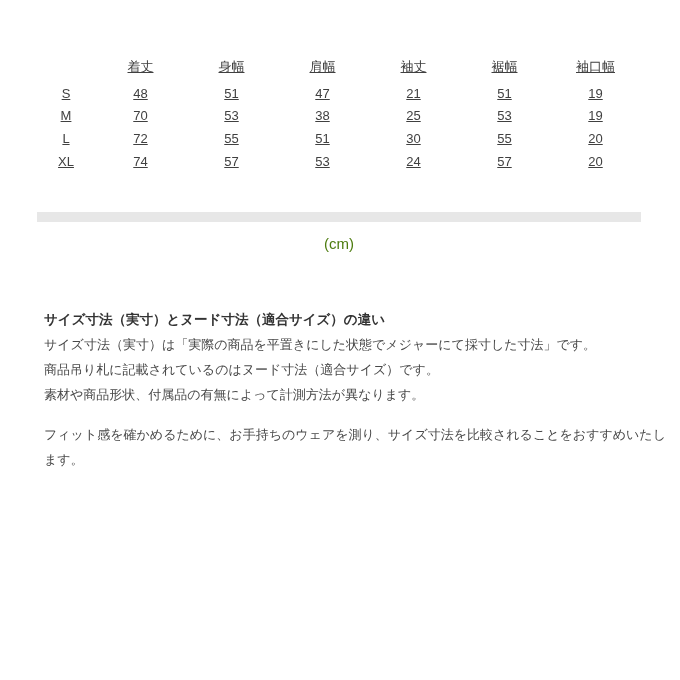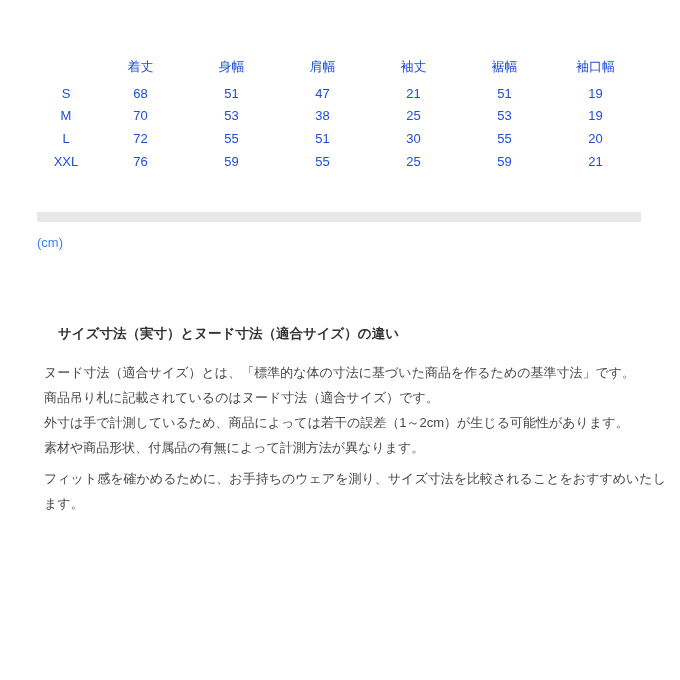--- a/index.html
+++ b/index.html
@@ -8,52 +8,52 @@
     width: 680px; height: 680px;
     background: #ffffff;
     font-family: "Liberation Sans", "DejaVu Sans", sans-serif;
   }
   .page { position: relative; width: 680px; height: 680px; overflow: hidden; background: #ffffff; }
 
   
   .size-table {
     position: absolute; top: 58px; left: 37px; width: 604px;
     border-collapse: collapse; table-layout: fixed;
-    font-size: 13px; color: #1d4ed8;
+    font-size: 13px; color: #404040; text-decoration: underline;
   }
   .size-table th, .size-table td {
     font-weight: normal; text-align: center; padding: 0; line-height: 1;
   }
   .size-table thead th { height: 24px; padding-bottom: 8px; }
   .size-table tbody th, .size-table tbody td { height: 22.6px; }
 
   
   .divider {
     position: absolute; top: 212px; left: 37px;
     width: 604px; height: 10px; background: #e7e7e7;
   }
   .unit-label {
     position: absolute; top: 235px; left: 37px; width: 604px;
-    text-align: left; font-size: 13px; color: #3b82f6;
+    text-align: center; font-size: 15px; color: #4d7c0f;
   }
 
   
   .text-block {
     position: absolute; top: 307px; left: 44px; width: 600px;
     font-size: 13px; color: #484848;
   }
   .text-block h3 {
-    margin: 14px; font-size: 13.5px; font-weight: bold; color: #333333;
+    margin: 0; font-size: 13.5px; font-weight: bold; color: #333333;
     line-height: 25px; white-space: nowrap;
   }
   .text-block h3.second { margin-top: 16px; }
   .text-block p {
     margin: 0; line-height: 25px; white-space: nowrap;
   }
-  .footer-para { margin-top: 6px; }
+  .footer-para { margin-top: 15px; }
 </style>
 </head>
 <body>
 
 <div class="page">
 
   <table class="size-table">
     <colgroup>
       <col style="width:58px">
       <col style="width:91px">
@@ -70,21 +70,21 @@
         <th>身幅</th>
         <th>肩幅</th>
         <th>袖丈</th>
         <th>裾幅</th>
         <th>袖口幅</th>
       </tr>
     </thead>
     <tbody>
       <tr>
         <th>S</th>
-        <td>68</td>
+        <td>48</td>
         <td>51</td>
         <td>47</td>
         <td>21</td>
         <td>51</td>
         <td>19</td>
       </tr>
       <tr>
         <th>M</th>
         <td>70</td>
         <td>53</td>
@@ -96,41 +96,40 @@
       <tr>
         <th>L</th>
         <td>72</td>
         <td>55</td>
         <td>51</td>
         <td>30</td>
         <td>55</td>
         <td>20</td>
       </tr>
       <tr>
-        <th>XXL</th>
-        <td>76</td>
-        <td>59</td>
-        <td>55</td>
-        <td>25</td>
-        <td>59</td>
-        <td>21</td>
+        <th>XL</th>
+        <td>74</td>
+        <td>57</td>
+        <td>53</td>
+        <td>24</td>
+        <td>57</td>
+        <td>20</td>
       </tr>
     </tbody>
   </table>
 
   <div class="divider"></div>
 
   <div class="unit-label">(cm)</div>
 
   <div class="text-block">
     <h3>サイズ寸法（実寸）とヌード寸法（適合サイズ）の違い</h3>
-    <p>ヌード寸法（適合サイズ）とは、「標準的な体の寸法に基づいた商品を作るための基準寸法」です。</p>
+    <p>サイズ寸法（実寸）は「実際の商品を平置きにした状態でメジャーにて採寸した寸法」です。</p>
     <p>商品吊り札に記載されているのはヌード寸法（適合サイズ）です。</p>
 
-    <p>外寸は手で計測しているため、商品によっては若干の誤差（1～2cm）が生じる可能性があります。</p>
     <p>素材や商品形状、付属品の有無によって計測方法が異なります。</p>
 
     <div class="footer-para">
       <p>フィット感を確かめるために、お手持ちのウェアを測り、サイズ寸法を比較されることをおすすめいたし</p>
       <p>ます。</p>
     </div>
   </div>
 
 </div>
 

